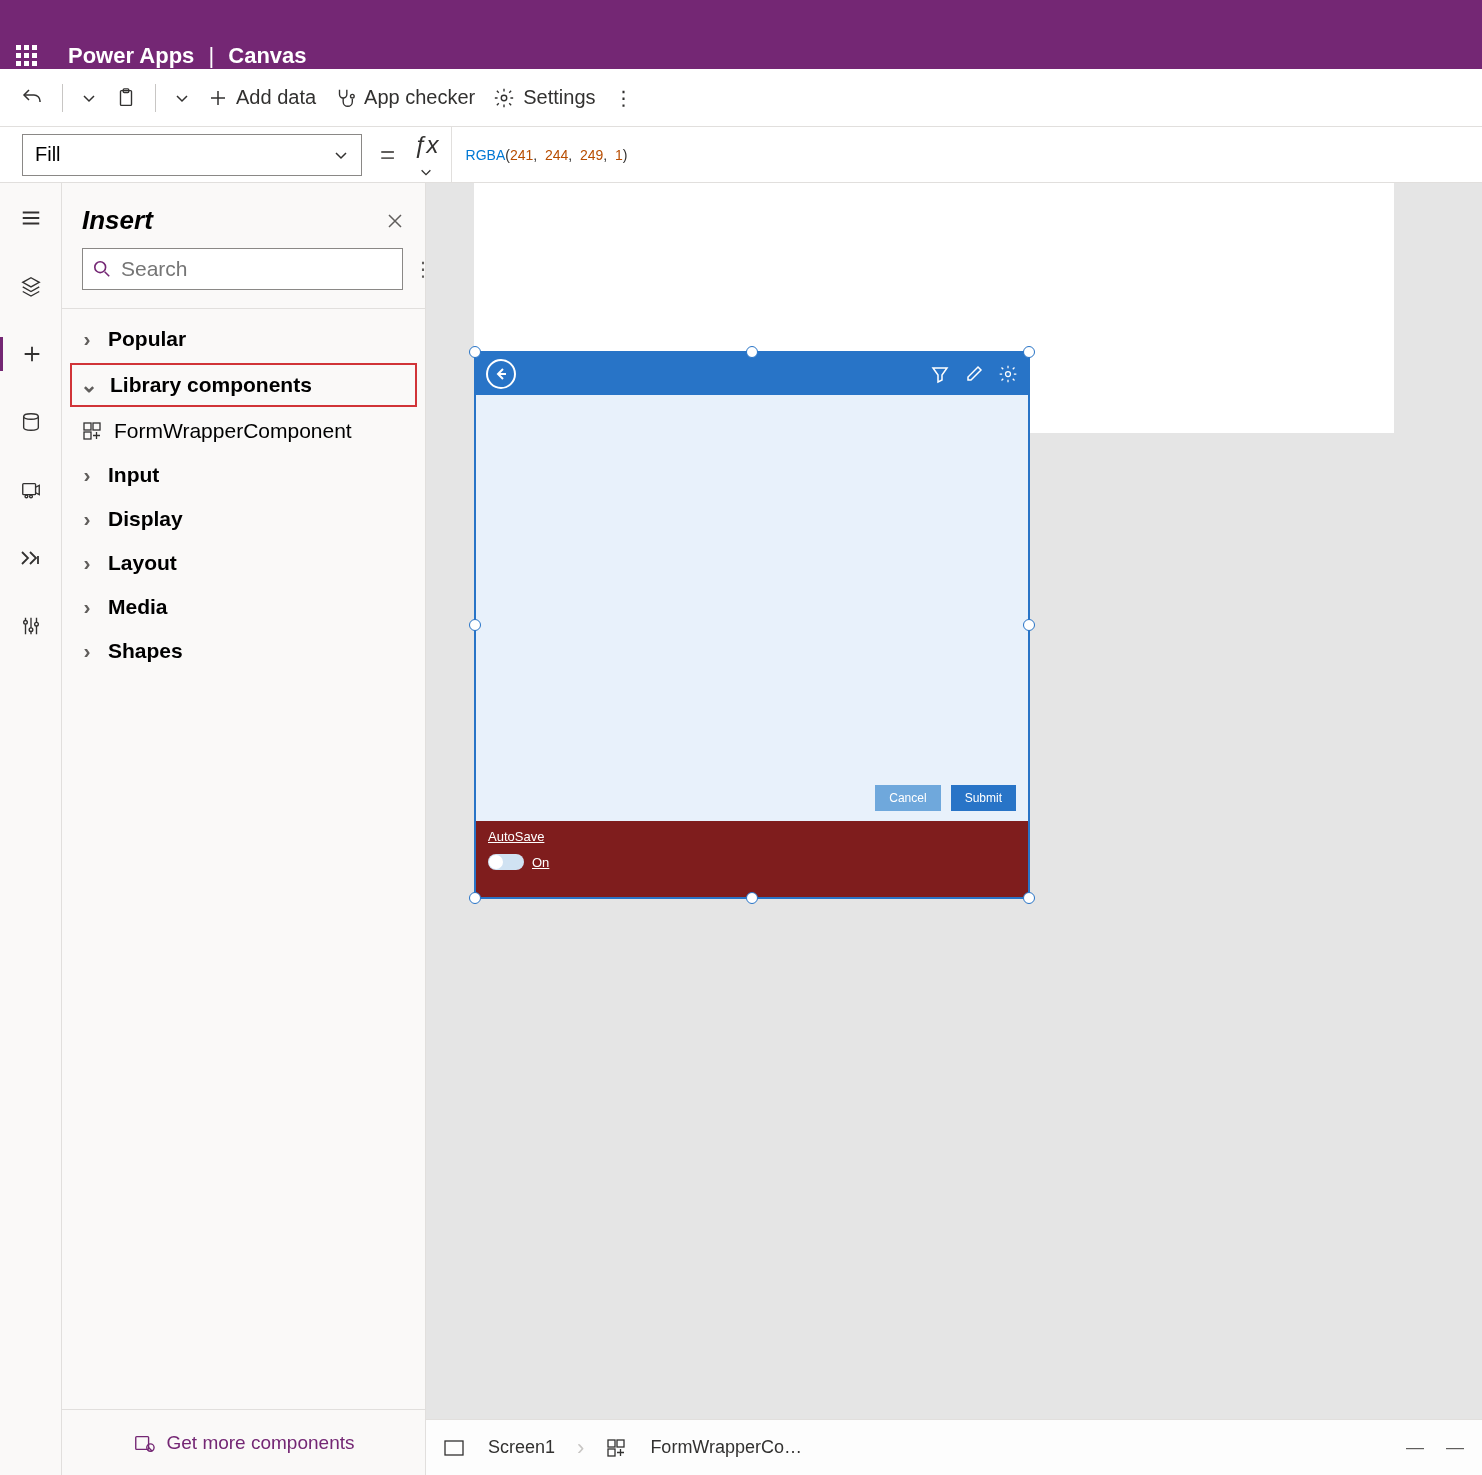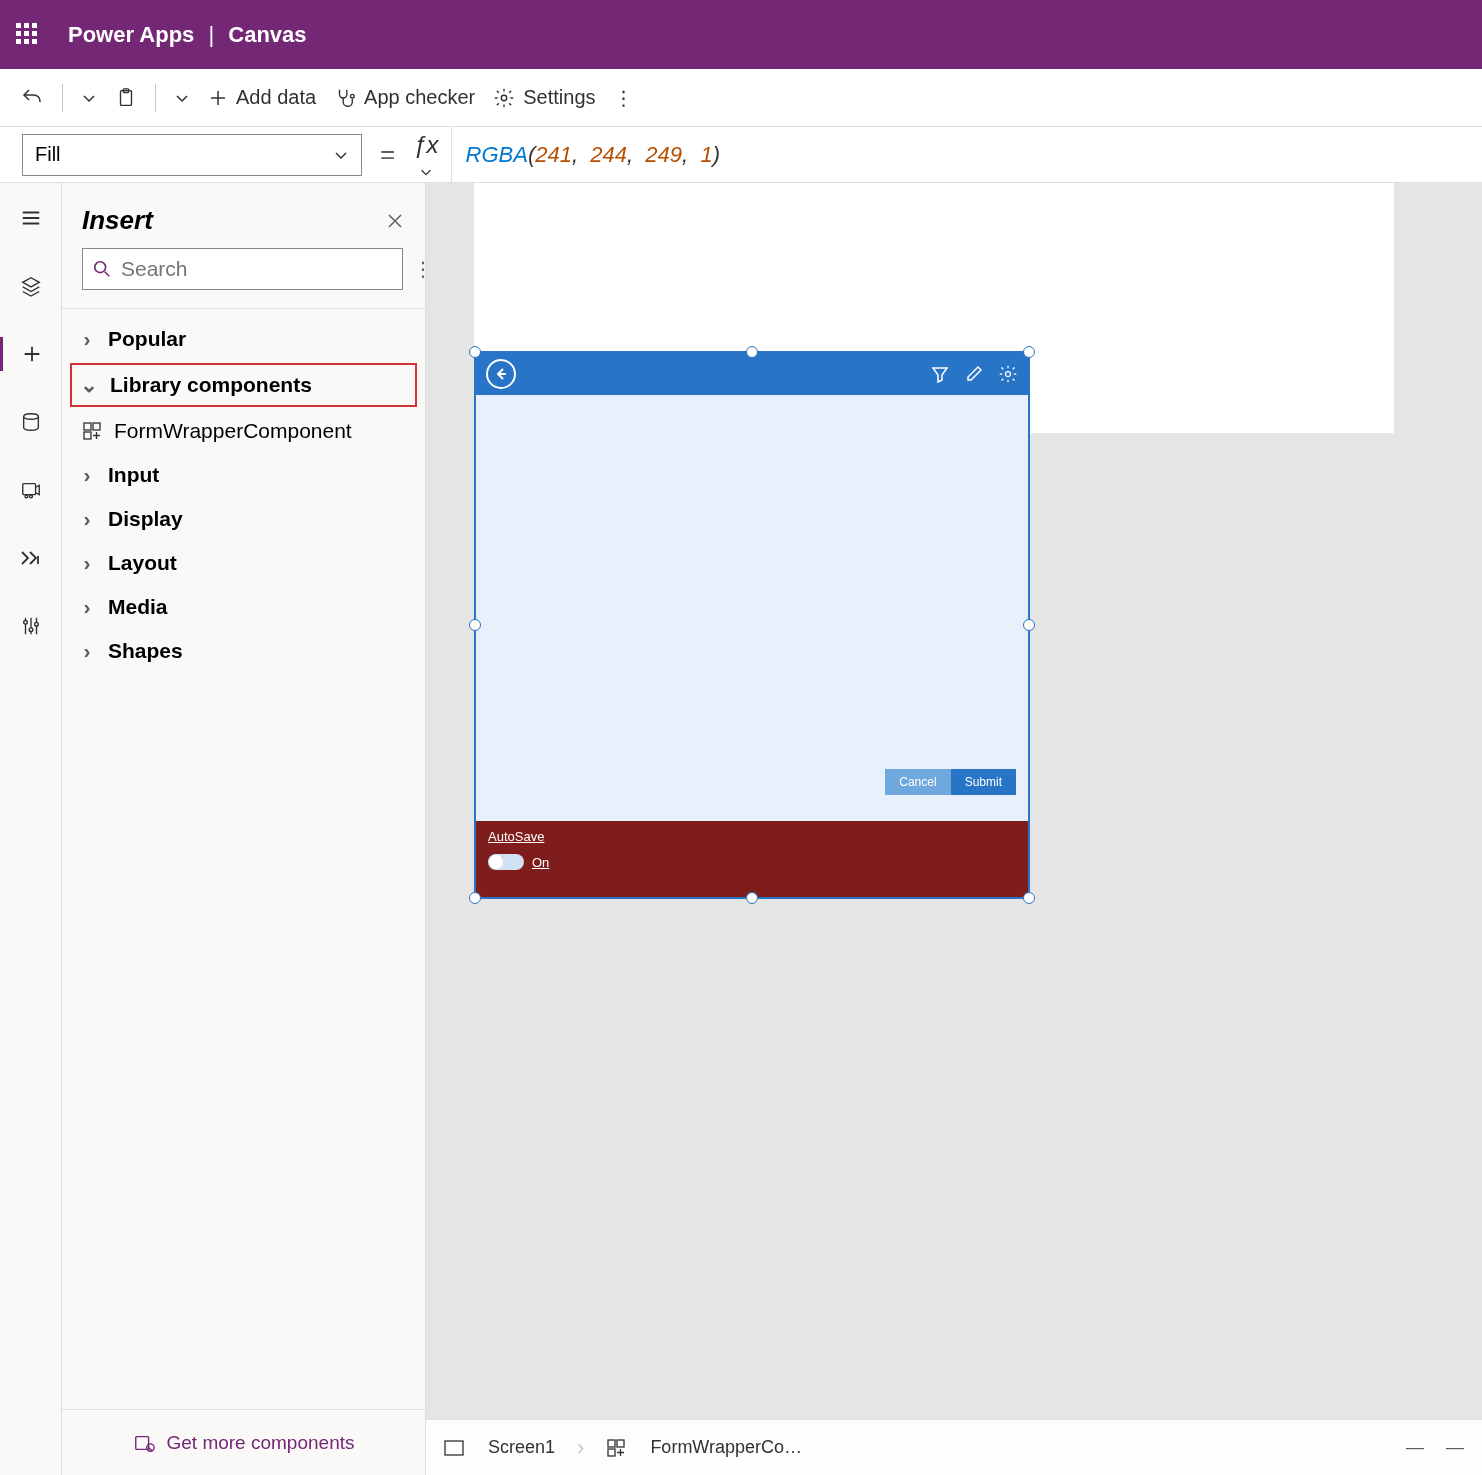--- a/index.html
+++ b/index.html
@@ -1,30 +1,30 @@
 <!DOCTYPE html>
 <html><head>
 <meta charset="utf-8">
 <style>
 * { box-sizing: border-box; margin: 0; padding: 0; font-family: "Segoe UI", sans-serif; }
 body { width: 1482px; height: 1475px; background: #fff; overflow: hidden; display:flex; flex-direction:column;}
-.header { background: #742774; height: 69px; display: flex; align-items: center; padding: 0 16px; color: #fff; }
+.header { background: #742774; height: 69px; display: flex; align-items: flex-end; padding: 0 16px; color: #fff; }
 .waffle { width: 24px; height: 24px; margin-right: 28px; display:grid; grid-template-columns:repeat(3,5px); grid-template-rows:repeat(3,5px); gap:3px;}
 .waffle span{background:#fff;}
 .header-title { font-size: 22px; font-weight:600;}
 .header-title .pipe{margin:0 8px; font-weight:400;}
 .toolbar{height:58px; border-bottom:1px solid #e1dfdd; display:flex; align-items:center; padding:0 20px; gap:18px; color:#323130; font-size:20px;}
 .toolbar .sep{width:1px; height:28px; background:#c8c6c4;}
 .toolbar-item{display:flex; align-items:center; gap:8px; cursor:pointer;}
 .ico{display:inline-flex; align-items:center; justify-content:center;}
 .formula-row{height:56px; border-bottom:1px solid #e1dfdd; display:flex; align-items:center; padding:0 22px; gap:12px; font-size:20px;}
 .prop-select{width:340px; height:42px; border:1px solid #8a8886; display:flex; align-items:center; padding:1px 12px; justify-content:space-between; background:#fff;}
 .eq{font-size:26px; color:#605e5c; padding:0 6px;}
 .fx-box{display:flex; align-items:center; gap:6px; font-style:italic; font-family:Georgia,serif; font-size:24px; color:#323130;flex-direction:column;}
-.formula-input{flex:1; border:1px solid #e1dfdd; border-top:none; border-bottom:none; border-right:none; height:100%; display:flex; align-items:center; padding:0 14px; font-family:Consolas,monospace; font-size:22px;font-style:italic;}
+.formula-input{flex:1; border:1px solid #e1dfdd; border-top:none; border-bottom:none; border-right:none; height:100%; display:flex; align-items:center; padding:0 14px; font-family:Consolas,monospace; font-size:14px;}
 .fn{color:#0078d4;}
 .num{color:#b84d00;}
 .par{color:#323130;}
 .comma{color:#323130;}
 .main{flex:1; display:flex; min-height:0;}
 .rail{width:62px; background:#faf9f8; border-right:1px solid #e1dfdd; display:flex; flex-direction:column; align-items:center; padding-top:18px; gap:34px; color:#323130;}
 .rail-item{width:100%; display:flex; justify-content:center; height:34px; align-items:center; cursor:pointer;}
 .rail-item.active{border-left:3px solid #742774; color:#323130;}
 .panel{width:364px; background:#faf9f8; border-right:1px solid #e1dfdd; display:flex; flex-direction:column;}
 .panel-head{display:flex; align-items:center; justify-content:space-between; padding:22px 20px 12px 20px;}
@@ -43,21 +43,21 @@
 .comp-ico{color:#323130;}
 .panel-foot{height:66px; border-top:1px solid #e1dfdd; display:flex; align-items:center; justify-content:center; gap:12px; color:#742774; font-size:19px; cursor:pointer;}
 .canvas-area{flex:1; background:#e5e5e5; position:relative; display:flex; flex-direction:column;}
 .canvas-inner{flex:1; position:relative;}
 .white-page{position:absolute; left:48px; top:0; width:920px; height:250px; background:#fff;}
 .component{position:absolute; left:48px; top:168px; width:556px; height:548px; background:#e8f1fb; border:2px solid #2874c7;}
 .comp-top{height:42px; background:#2874c7; display:flex; align-items:center; justify-content:space-between; padding:0 10px;}
 .back-circ{width:30px;height:30px;border:2px solid #fff;border-radius:50%; display:flex;align-items:center;justify-content:center;color:#fff;}
 .top-icons{display:flex; gap:14px; color:#fff;}
 .comp-body{height:calc(100% - 42px - 76px); position:relative;}
-.btn-row{position:absolute; bottom:26px; right:12px; display:flex; margin-top:40px;}
+.btn-row{position:absolute; bottom:10px; right:12px; display:flex; gap:10px;margin-top:40px;}
 .btn{height:26px; padding:0 14px; font-size:12px; color:#fff; display:flex; align-items:center; border:none;}
 .btn.cancel{background:#6fa8dc;}
 .btn.submit{background:#2874c7;}
 .comp-bottom{height:76px; background:#7f1d1d; display:flex; color:#fff; font-size:13px;text-decoration:underline;}
 .bottom-left{flex:1; padding:8px 12px;}
 .bottom-right{width:210px; padding:8px 12px;}
 .toggle{margin-top:10px; display:flex; align-items:center; gap:8px;}
 .toggle-track{width:36px; height:16px; background:#d0e2f2; border-radius:10px; position:relative;}
 .toggle-knob{width:14px; height:14px; background:#fff; border-radius:50%; position:absolute; left:1px; top:1px;}
 .date-field{margin-top:8px; height:24px; background:#fff; display:flex; align-items:center; justify-content:flex-end; padding:0 6px;}

